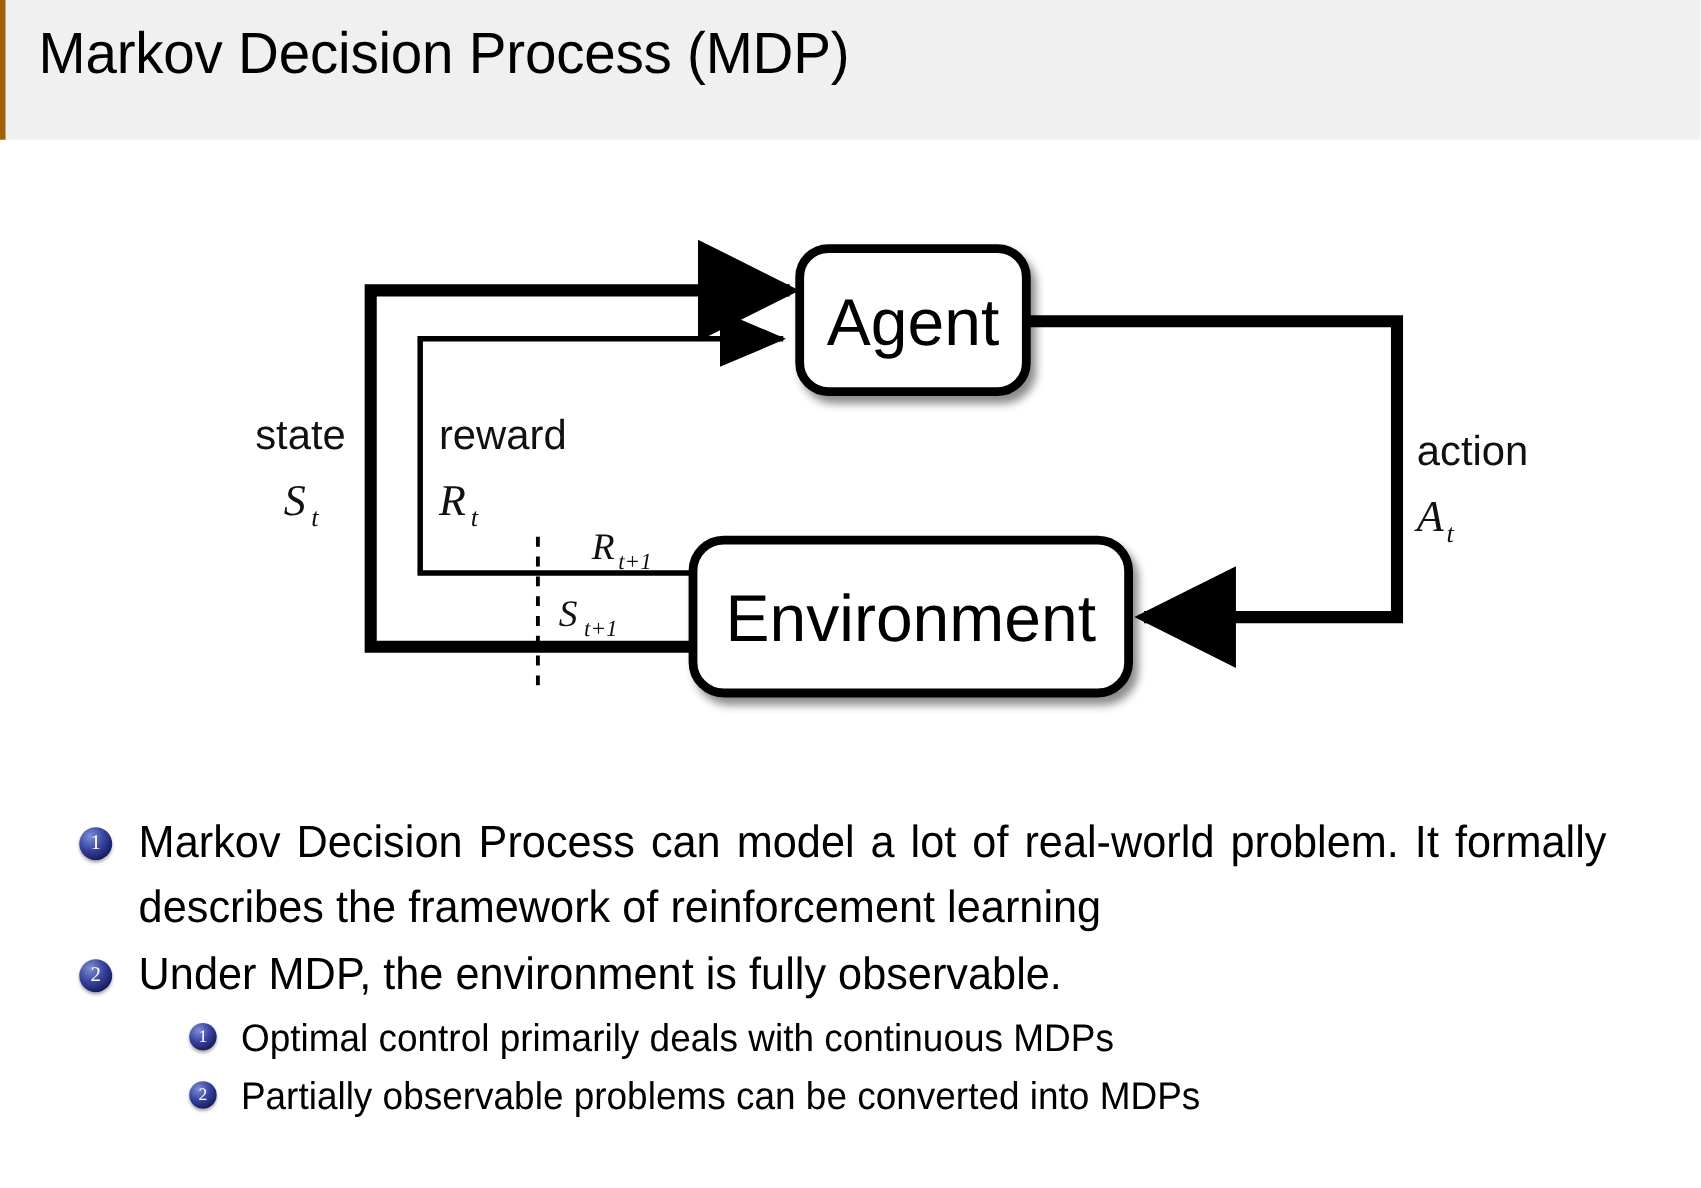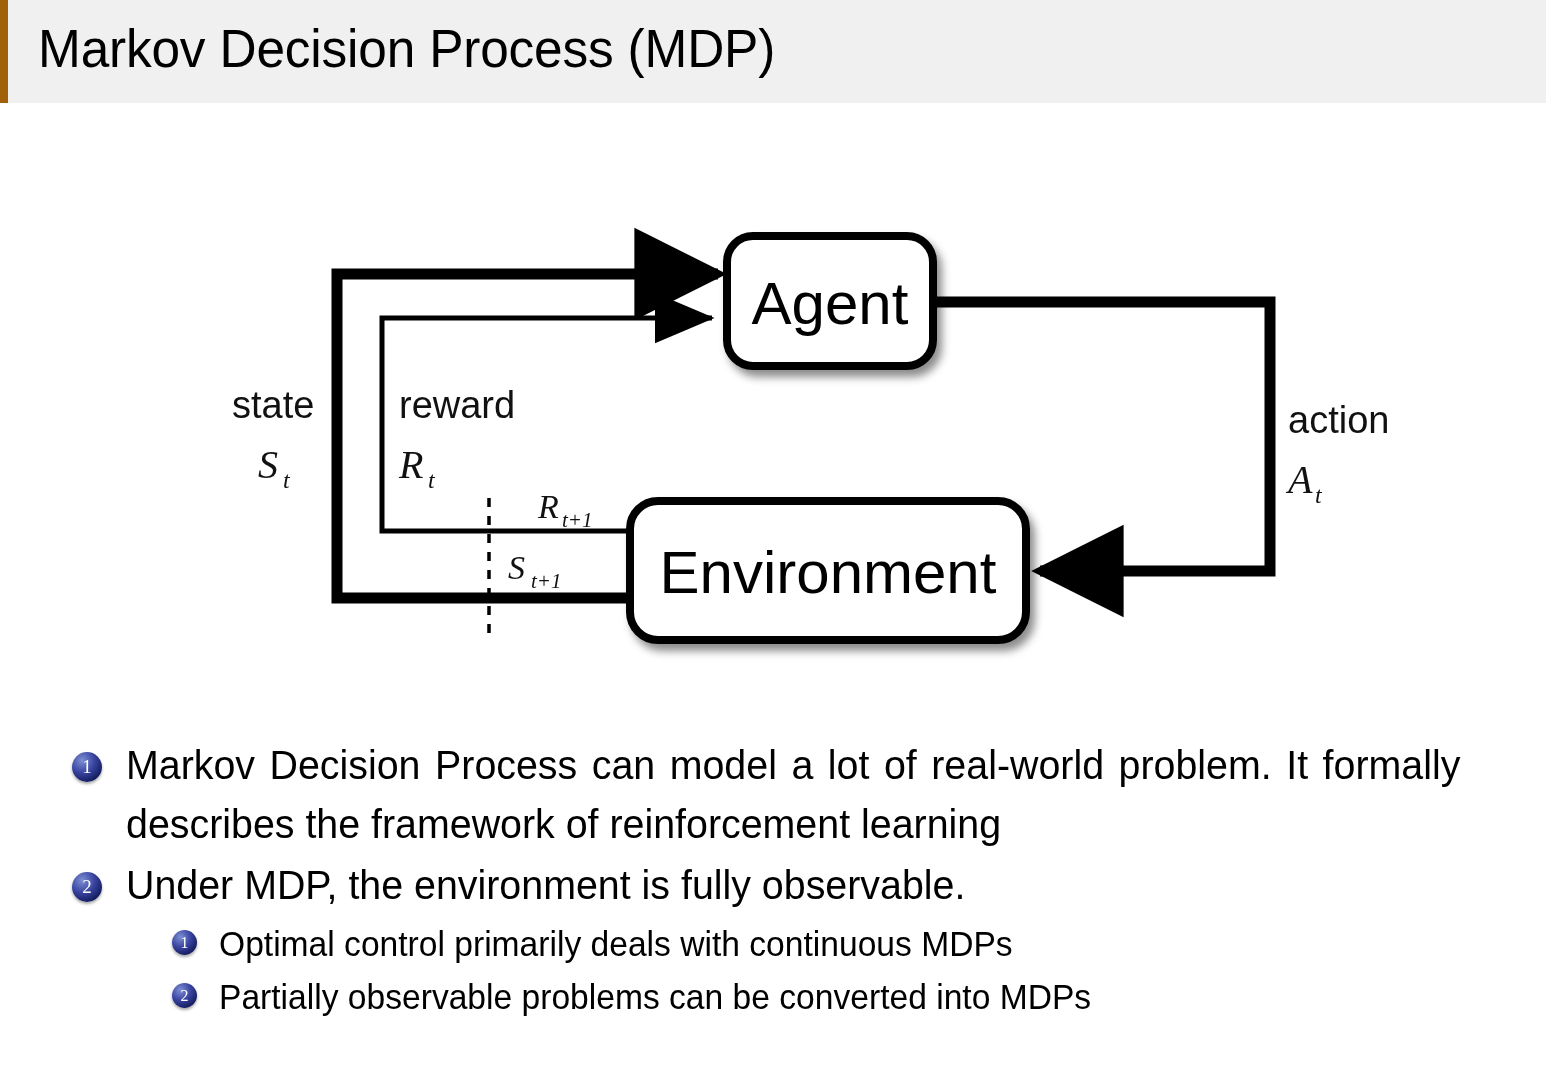--- a/index.html
+++ b/index.html
@@ -14,23 +14,23 @@
     font-family: "Liberation Sans", sans-serif;
     color: #000000;
     position: relative;
   }
 
   
   #header-bar {
     position: absolute;
     left: 0; top: 0;
     width: 1546px;
-    height: 103px;
+    height: 127px;
     background: #f0f0f0;
-    border-left: 8px solid #a16207;
+    border-left: 5px solid #a16207;
     box-sizing: border-box;
   }
   #page-title {
     position: absolute;
     left: 30px;
     top: 14px;
     font-size: 53px;
     line-height: 70px;
     letter-spacing: -0.2px;
     font-family: "Liberation Sans", sans-serif;
@@ -38,21 +38,21 @@
     color: #000000;
     white-space: nowrap;
     transform: scaleX(0.97);
     transform-origin: left center;
   }
 
   
   #diagram {
     position: absolute;
     left: 0;
-    top: 106px;
+    top: 96px;
     width: 1546px;
     height: 600px;
   }
   #diagram svg { display: block; }
 
   .node-label {
     font-family: "Liberation Sans", sans-serif;
     font-size: 60px;
     fill: #000000;
   }

